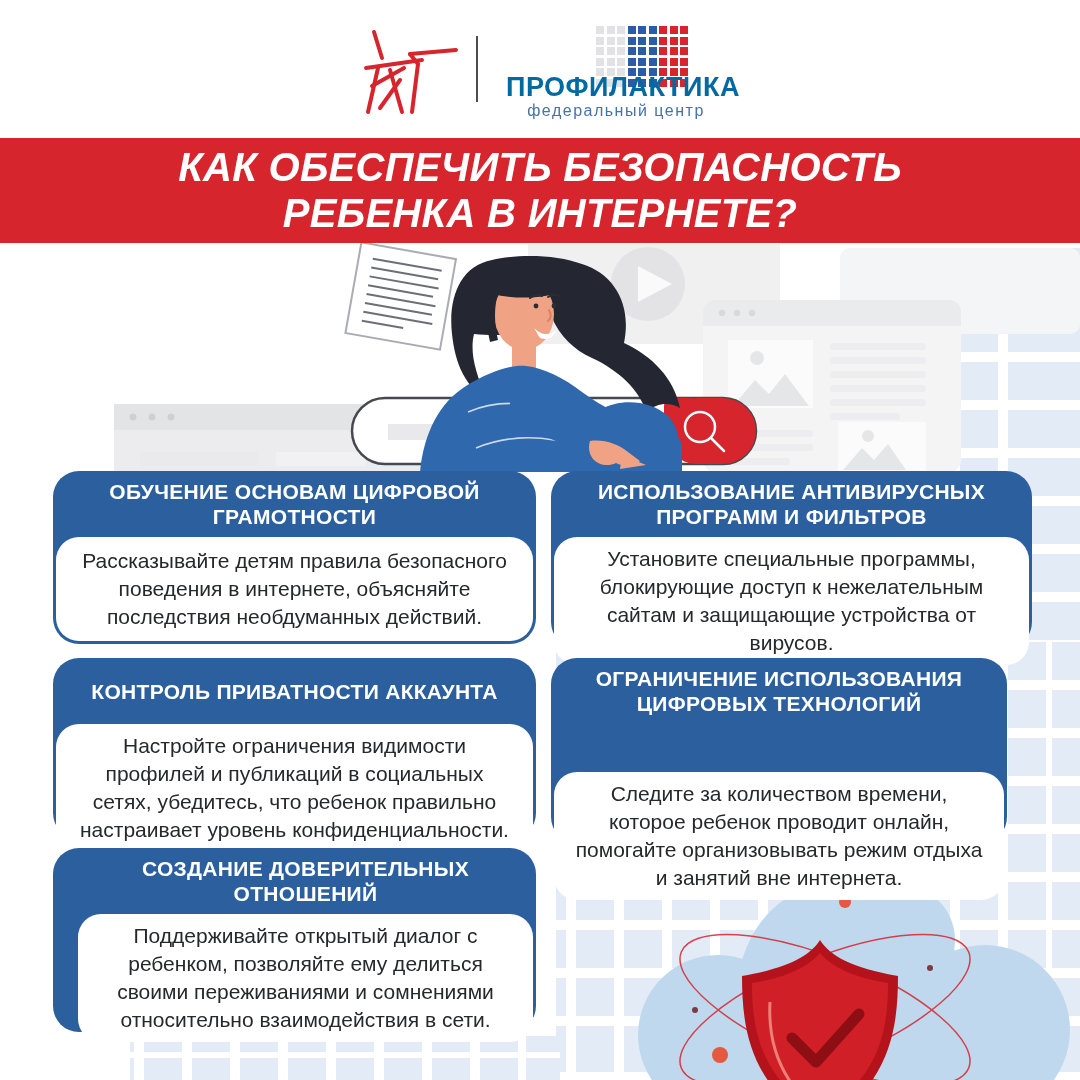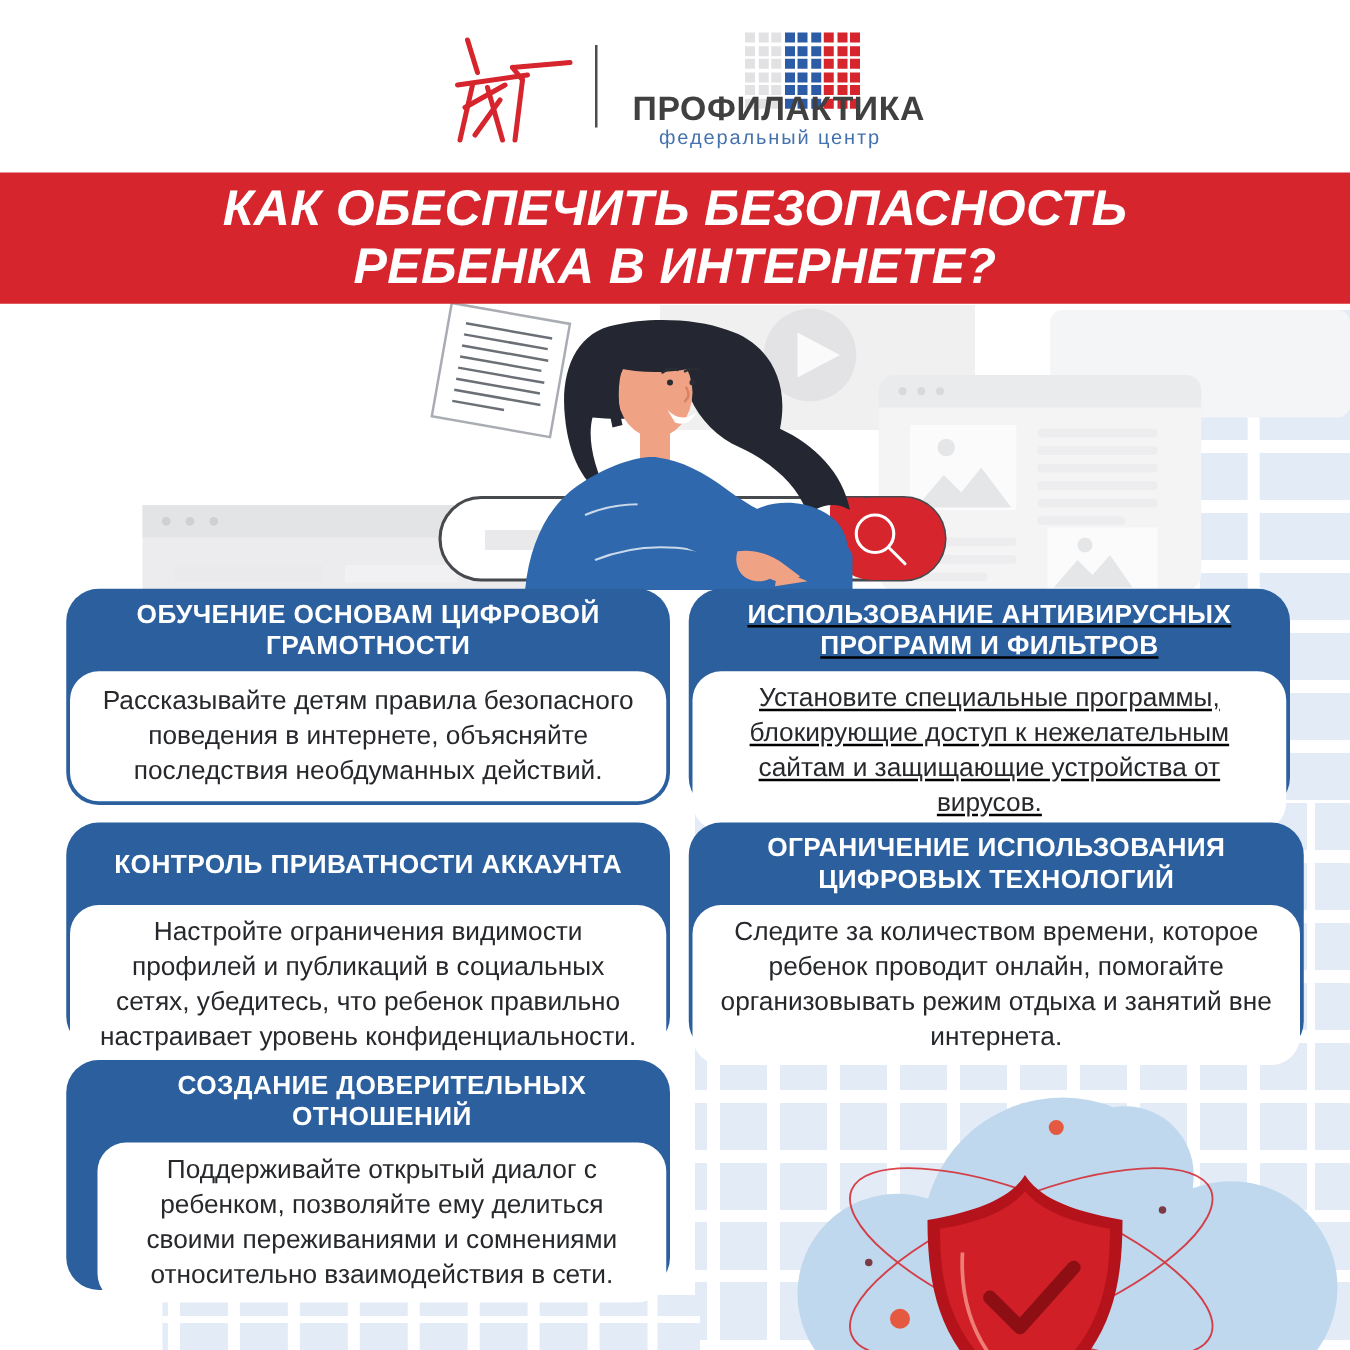--- a/index.html
+++ b/index.html
@@ -9,21 +9,21 @@
   }
   
   .logo-bar{position:absolute;left:0;top:0;width:1080px;height:138px;}
   .chair{position:absolute;left:352px;top:24px;width:112px;height:94px;}
   .logo-divider{position:absolute;left:476px;top:36px;width:2px;height:66px;background:#4a4d52;}
   .pixel-grid{position:absolute;left:596px;top:26px;display:grid;
     grid-template-columns:repeat(9,8px);grid-auto-rows:8px;gap:2.5px;}
   .pixel-grid span{width:8px;height:8px;display:block;}
   .px-g{background:#e2e2e4;} .px-b{background:#2d5ca6;} .px-r{background:#d6252d;}
   .brand-name{position:absolute;left:506px;top:72px;width:220px;text-align:center;
-    color:#404040;font-size:27px;font-weight:bold;letter-spacing:.5px;white-space:nowrap;}
+    color:#0369a1;font-size:27px;font-weight:bold;letter-spacing:.5px;white-space:nowrap;}
   .brand-sub{position:absolute;left:506px;top:102px;width:220px;text-align:center;
     color:#4472ae;font-size:16px;letter-spacing:1.5px;white-space:nowrap;}
   
   .banner{position:absolute;left:0;top:138px;width:1080px;height:105px;background:#d6252d;
     display:flex;flex-direction:column;align-items:center;justify-content:center;z-index:3;}
   .banner .t{color:#ffffff;font-weight:bold;font-size:40px;line-height:1.13;letter-spacing:.3px;
     text-align:center;font-style:italic;}
   
   .checker{position:absolute;z-index:0;background-color:#e3ebf7;
     background-image:
@@ -38,23 +38,23 @@
   
   .card{position:absolute;z-index:2;background:#2b5f9e;border-radius:26px;
     display:flex;flex-direction:column;box-sizing:border-box;}
   .card-header{min-height:66px;display:flex;align-items:center;justify-content:center;
     color:#ffffff;font-weight:bold;font-size:21px;line-height:1.18;letter-spacing:.3px;
     text-align:center;padding:6px 26px 4px;box-sizing:border-box;}
   .card-body{flex:1;background:#ffffff;border-radius:23px;margin:0 3px 3px 3px;
     display:flex;align-items:center;justify-content:center;padding:8px 18px;box-sizing:border-box;}
   .card-body p{margin:0;color:#26282b;font-size:21px;line-height:1.33;text-align:center;}
   .c1{left:53px;top:471px;width:483px;height:173px;}
-  .c2{left:551px;top:471px;width:481px;height:177px;text-decoration:underline;}
+  .c2{left:551px;top:471px;width:481px;height:177px;}
   .c3{left:53px;top:658px;width:483px;height:181px;}
-  .c4{left:551px;top:658px;width:492px;height:185px;}
+  .c4{left:551px;top:658px;width:456px;height:185px;gap:48px;}
   .c5{left:53px;top:848px;width:483px;height:184px;padding-left:22px;}
 </style>
 </head>
 <body>
 
 <div class="poster">
 
   <div class="checker a"></div>
   <div class="checker b"></div>
   <div class="checker c"></div>

